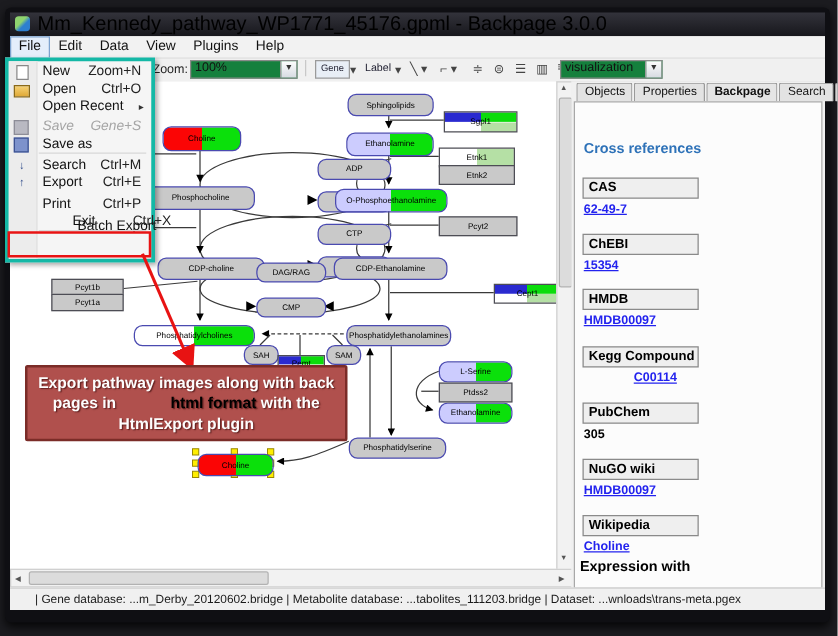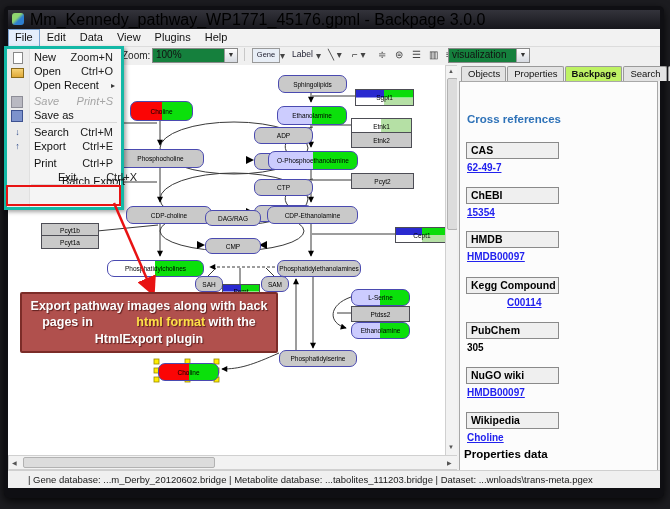--- a/index.html
+++ b/index.html
@@ -44,36 +44,36 @@
   .fill-gray{background:#c9c9c9;}
   .fill-red-green{background:linear-gradient(to right,#fb0505 50%,#0be00b 50%);}
   .fill-lav-green{background:linear-gradient(to right,#ccccfe 50%,#0be00b 50%);}
   .fill-white-green{background:linear-gradient(to right,#ffffff 50%,#0be00b 50%);}
   .fill-quad{background:linear-gradient(to right,#2a2ad0 50%,#0bdc0b 50%) top/100% 50% no-repeat,linear-gradient(to right,#ffffff 50%,#b5e0a5 50%) bottom/100% 50% no-repeat;}
   .fill-etnk{background:linear-gradient(to right,#ffffff 50%,#b5e0a5 50%);}
   
   #rightpanel{left:457px;top:65px;width:203px;height:405px;background:#f0f0f0;}
   #tabsrow{left:461px;top:66px;height:15px;display:flex;font-size:9.5px;color:#111;}
   .tab{border:1px solid #9a9a9a;border-bottom:none;background:#e3e3e3;padding:1px 5px 0 6px;margin-right:1px;border-radius:2px 2px 0 0;}
-  .tab.active{background:#bef264;position:relative;top:0px;font-weight:bold;}
+  .tab.active{background:#e5e5e5;position:relative;top:0px;font-weight:bold;}
   #panelbox{left:459px;top:81px;width:197px;height:388px;background:#fcfcfc;border:1px solid #a8a8a8;overflow:hidden;}
   #xref-heading{left:467px;top:93px;font-size:11.5px;font-weight:bold;color:#2e72b8;margin-top:20px;}
   .refbox{position:absolute;left:466px;width:87px;height:15px;background:#efefef;border:1px solid #8a8a8a;font-size:10.5px;font-weight:bold;color:#000;line-height:15px;padding-left:4px;}
   .refval{position:absolute;left:467px;font-size:10px;font-weight:bold;}
   .refval.link{color:#2222ee;text-decoration:underline;}
   #expr-heading{left:464px;top:448px;font-size:11.5px;font-weight:bold;color:#000;}
   
   .sb{background:#f2f2f2;border:1px solid #d0d0d0;}
   .sbthumb{position:absolute;background:#dcdcdc;border:1px solid #b2b2b2;border-radius:2px;}
   .sbarrow{position:absolute;font-size:6px;color:#555;text-align:center;}
   
   #statusbar{left:8px;top:470px;width:652px;height:17px;background:#f0f0f0;border-top:1px solid #cfcfcf;font-size:9.5px;color:#1a1a1a;line-height:17px;white-space:nowrap;overflow:hidden;}
   
   #callout{left:20px;top:292px;width:254px;height:53px;background:#b0504d;border:2px solid #7b2c28;border-radius:2px;z-index:40;color:#fdfdfd;font-size:12.5px;font-weight:bold;text-align:center;line-height:1.3;padding-top:4px;text-shadow:1px 1px 1px rgba(60,10,10,.7);}
-  #callout .hl{color:#fde047;margin-left:40px;}
+  #callout .hl{color:#000000;margin-left:40px;}
   #redarrow-svg{left:0;top:0;width:670px;height:509px;z-index:35;pointer-events:none;}
 </style>
 </head>
 <body>
 
 <div class="abs" id="window"></div>
 <div class="abs" id="titlebar"></div>
 <div class="abs" id="appicon"></div>
 <div class="abs" id="titletext">Mm_Kennedy_pathway_WP1771_45176.gpml - Backpage 3.0.0</div>
 <div class="abs" id="clientarea"></div>
@@ -230,21 +230,21 @@
     <a class="refval link" style="top: 251px; position: absolute;">HMDB00097</a>
     <div class="refbox" style="top: 277px;">Kegg Compound</div>
     <a class="refval link" style="top: 297px; position: absolute; margin-left: 40px;">C00114</a>
     <div class="refbox" style="top: 322px;">PubChem</div>
     <div class="refval" style="top: 342px; position: absolute;">305</div>
     <div class="refbox" style="top: 367px;">NuGO wiki</div>
     <a class="refval link" style="top: 387px; position: absolute;">HMDB00097</a>
     <div class="refbox" style="top: 412px;">Wikipedia</div>
     <a class="refval link" style="top: 432px; position: absolute;">Choline</a>
   </div>
-<div class="abs" id="expr-heading">Properties data</div>
+<div class="abs" id="expr-heading">Expression with</div>
 
 <div class="abs" id="statusbar"><span style="padding-left:20px;">| Gene database: ...m_Derby_20120602.bridge | Metabolite database: ...tabolites_111203.bridge | Dataset: ...wnloads\trans-meta.pgex</span></div>
 
 <div class="abs" id="filemenu">
   <div class="iconstrip"></div>
   <div id="filemenu-items">
       <div class="mi" style="top: 2px;">
         <span class="ic ic-new"></span>
         <span class="lbl">New</span>
         <span class="sc">Zoom+N</span>
@@ -254,21 +254,21 @@
         <span class="lbl">Open</span>
         <span class="sc">Ctrl+O</span>
       </div>
       <div class="mi" style="top: 30px;">
         <span class="lbl">Open Recent</span>
         <span class="sub">▸</span>
       </div>
       <div class="mi disabled" style="top: 46px; font-style: italic;">
         <span class="ic ic-save"></span>
         <span class="lbl">Save</span>
-        <span class="sc">Print+S</span>
+        <span class="sc">Gene+S</span>
       </div>
       <div class="mi" style="top: 60px;">
         <span class="ic ic-saveas"></span>
         <span class="lbl">Save as</span>
       </div>
       <div class="mi" style="top: 77px;">
         <span class="ic ic-imp">↓</span>
         <span class="lbl">Search</span>
         <span class="sc">Ctrl+M</span>
       </div>

